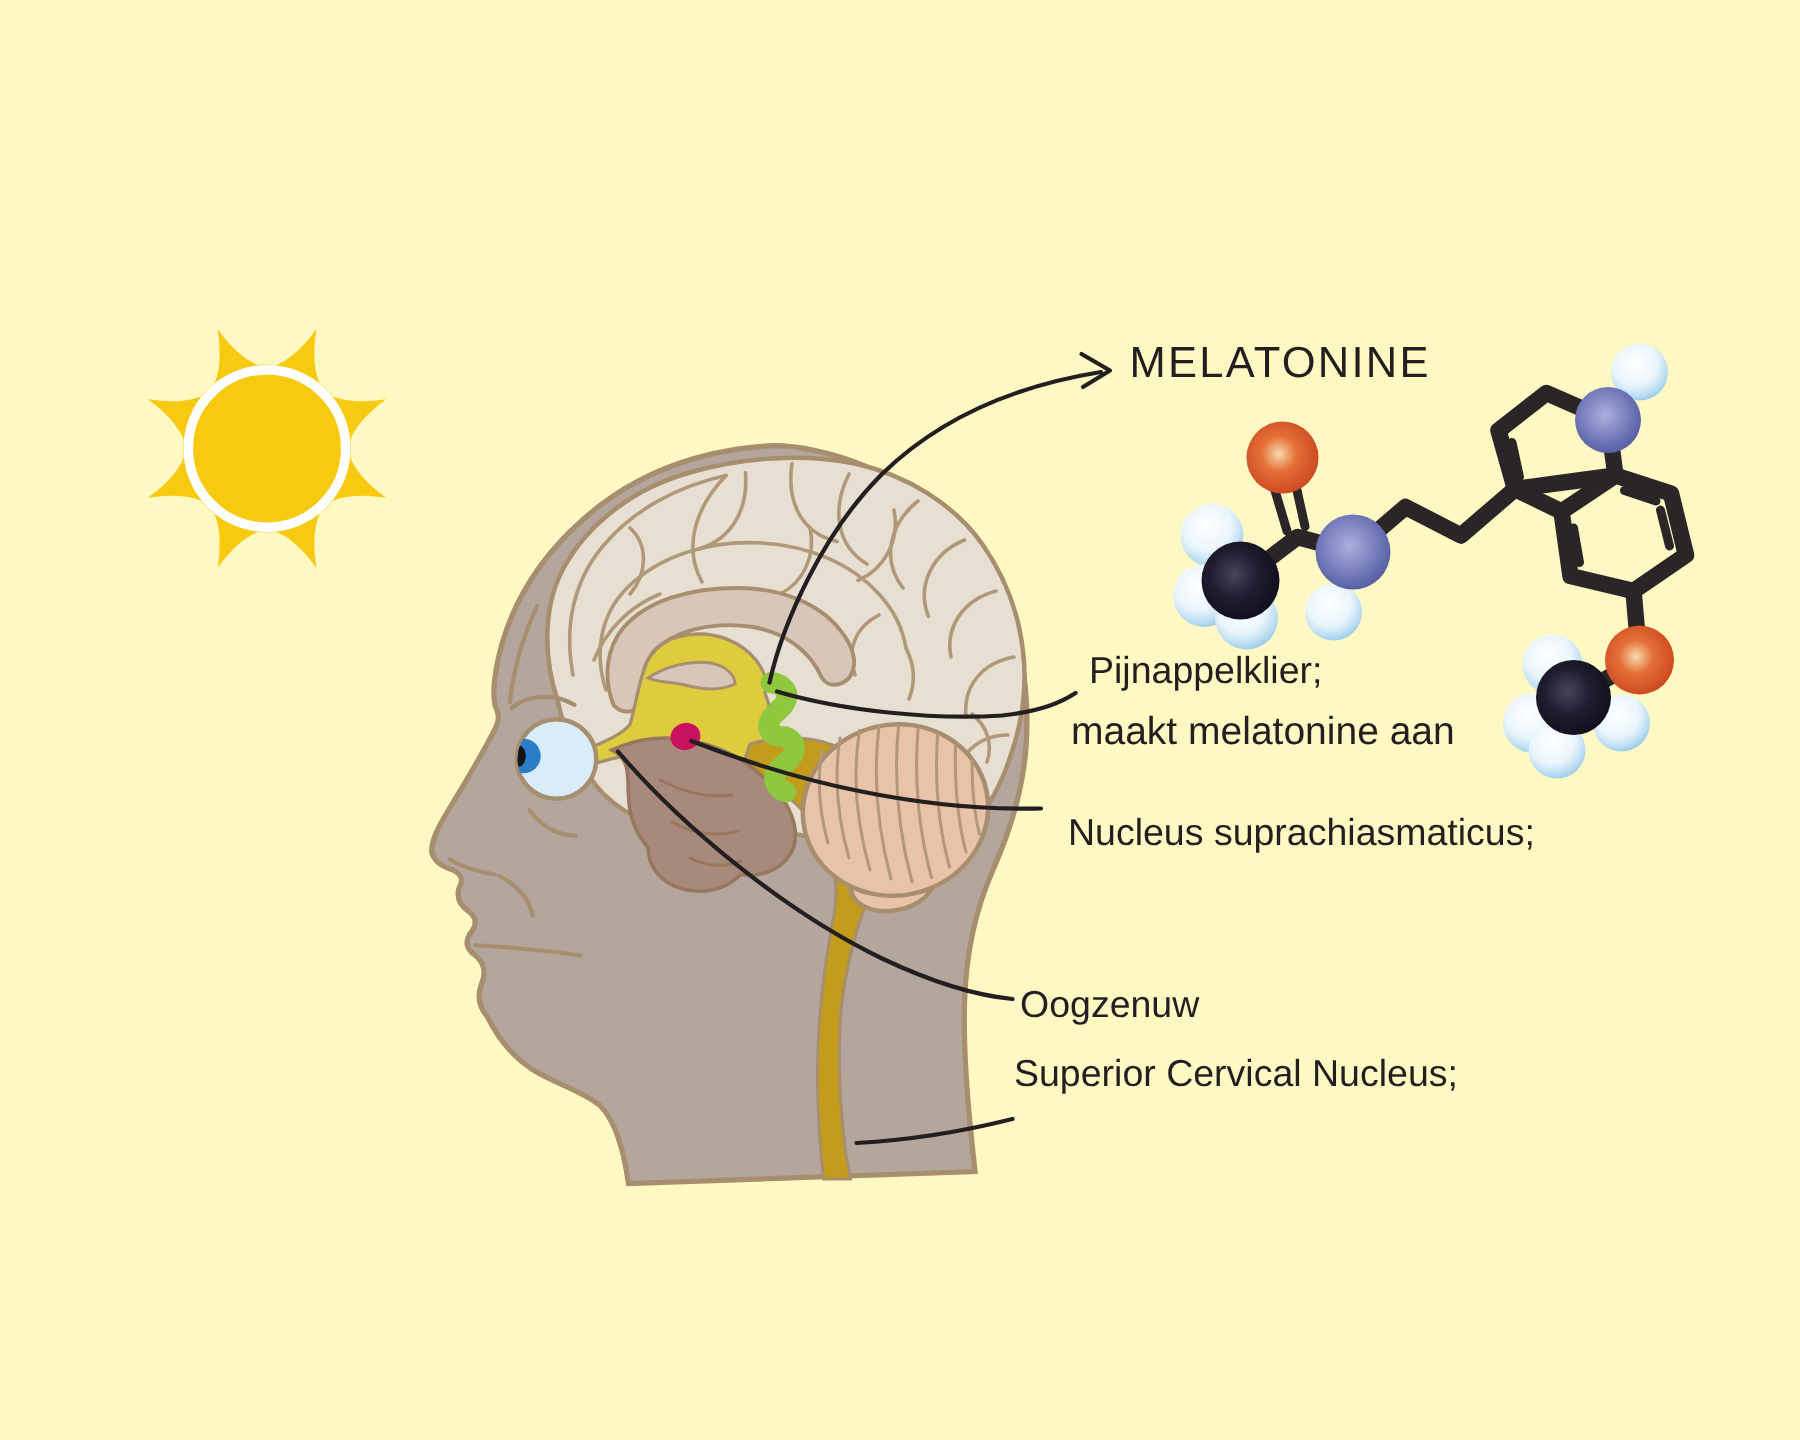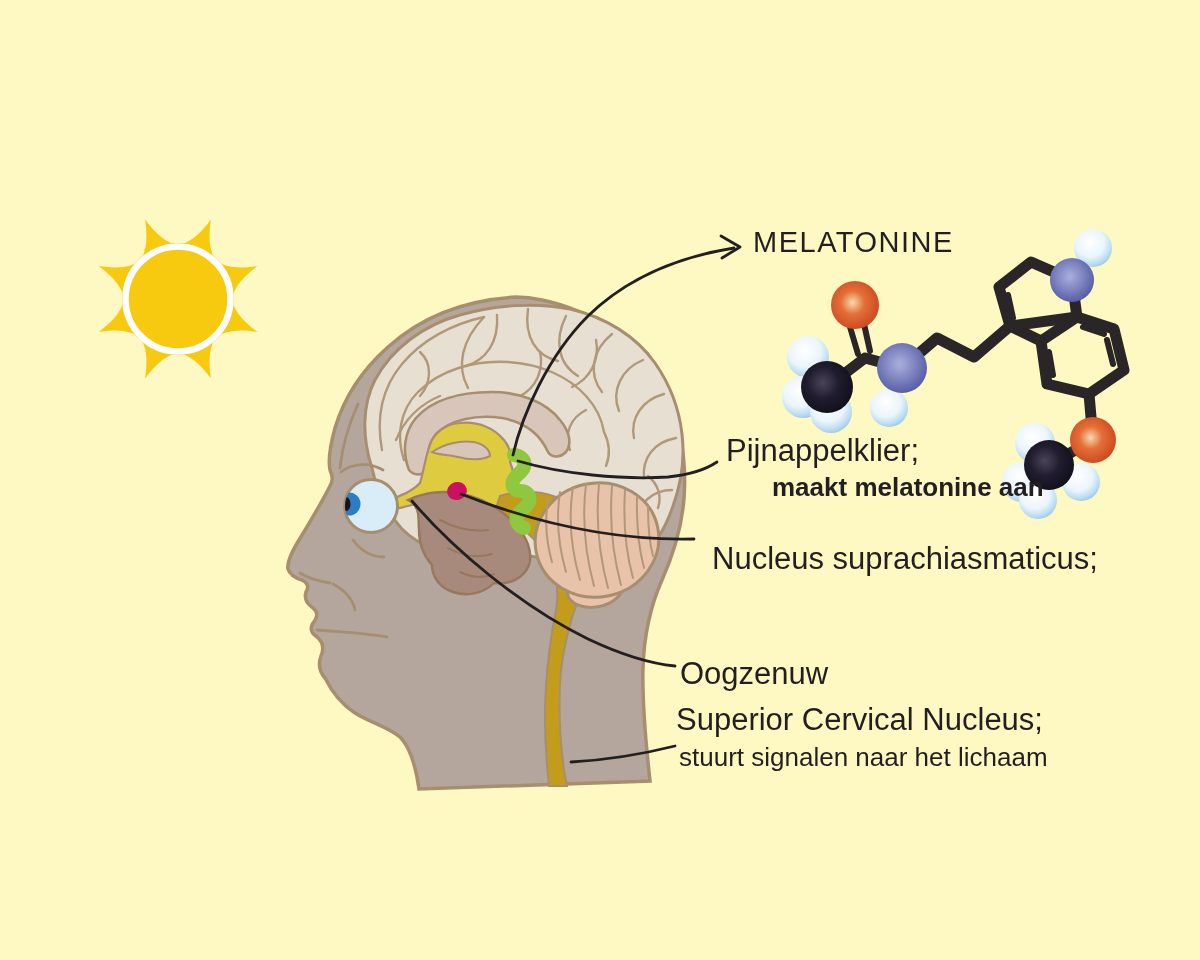--- a/index.html
+++ b/index.html
@@ -8,21 +8,21 @@
     --green:#8FC73E; --scn:#C8125F; --temporal:#A78A7C; --temporal-line:#97785E;
     --cerebellum:#E9C2AA; --cerebellum-line:#B29878; --eye-white:#D9EDF9;
     --iris:#2B7EC5; --pupil:#161418; --ink:#231F20; --bond:#2A2526;
   }
   html,body{margin:0;padding:0;background:#ffffff;}
   #stage{position:relative;width:1200px;height:960px;background:#fef9c3;overflow:hidden;
          font-family:"Liberation Sans", sans-serif;color:var(--ink);}
   #art{position:absolute;left:0;top:0;}
   .lbl{position:absolute;white-space:nowrap;line-height:1;color:var(--ink);}
   .lbl-caps{font-size:29px;letter-spacing:1.5px;}
-  .lbl-title{font-size:31px;}
+  .lbl-title{font-size:25px;}
   .lbl-sub{font-size:26px;}
   
   .skin{fill:var(--skin);stroke:var(--outline);stroke-width:3.5;}
   .brain{fill:var(--brain);stroke:var(--outline);stroke-width:3;}
   .gyri{fill:none;stroke:var(--gyri);stroke-width:2.4;stroke-linecap:round;}
   .band{fill:var(--band);stroke:var(--outline);stroke-width:2.6;stroke-linejoin:round;}
   .yellow{fill:var(--yellow);stroke:var(--outline);stroke-width:2.2;}
   .fornix{fill:var(--band);stroke:var(--outline);stroke-width:2;}
   .mustard{fill:var(--mustard);stroke:var(--outline);stroke-width:2;}
   .temporal{fill:var(--temporal);stroke:var(--temporal-line);stroke-width:2.4;}
@@ -320,18 +320,17 @@
         <circle fill="url(#gradN)" cx="902" cy="368" r="25"></circle>
         <circle fill="url(#gradN)" cx="1072" cy="280" r="22"></circle>
         <circle fill="url(#gradO)" cx="1093" cy="440" r="23"></circle>
         <circle fill="url(#gradC)" cx="1049" cy="465" r="25"></circle>
       </g>
     </g>
   </svg>
 
   <div class="lbl lbl-caps" style="left:753px;top:228px;">MELATONINE</div>
   <div class="lbl lbl-title" style="left:726px;top:435px;">Pijnappelklier;</div>
-  <div class="lbl lbl-sub" style="left:772px;top:474px;font-weight:bold;">maakt melatonine aan</div>
+  <div class="lbl lbl-sub" style="left:714px;top:474px;">maakt melatonine aan</div>
   <div class="lbl lbl-title" style="left:712px;top:531px;margin-top:12px;">Nucleus suprachiasmaticus;</div>
   <div class="lbl lbl-title" style="left:680px;top:658px;">Oogzenuw</div>
   <div class="lbl lbl-title" style="left:676px;top:704px;">Superior Cervical Nucleus;</div>
-  <div class="lbl lbl-sub" style="left:679px;top:744px;">stuurt signalen naar het lichaam</div>
 </div>
 
 </body></html>

